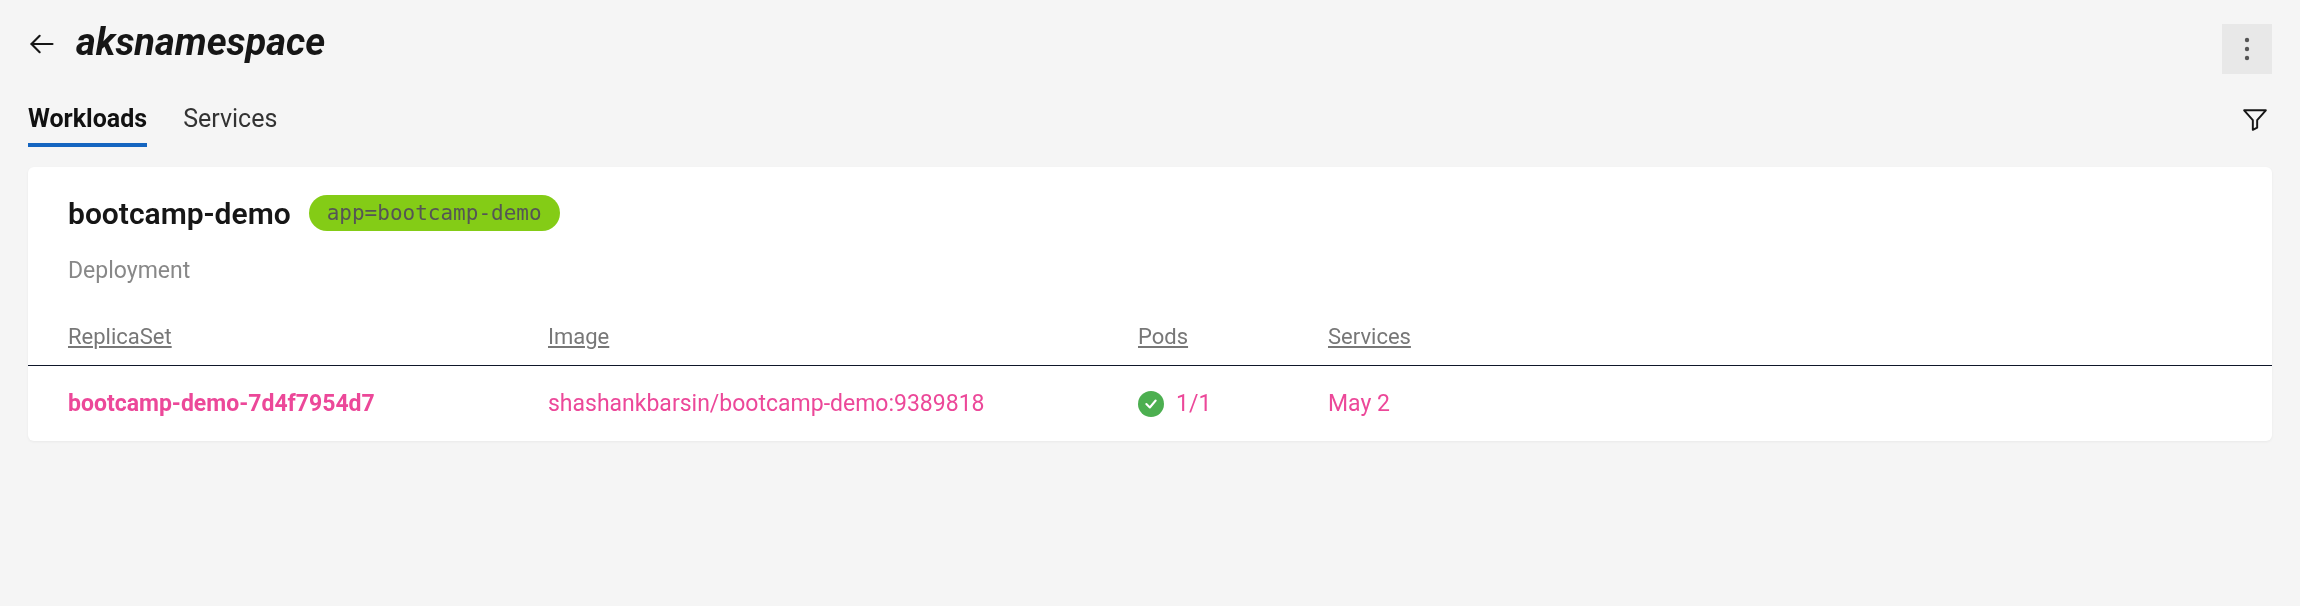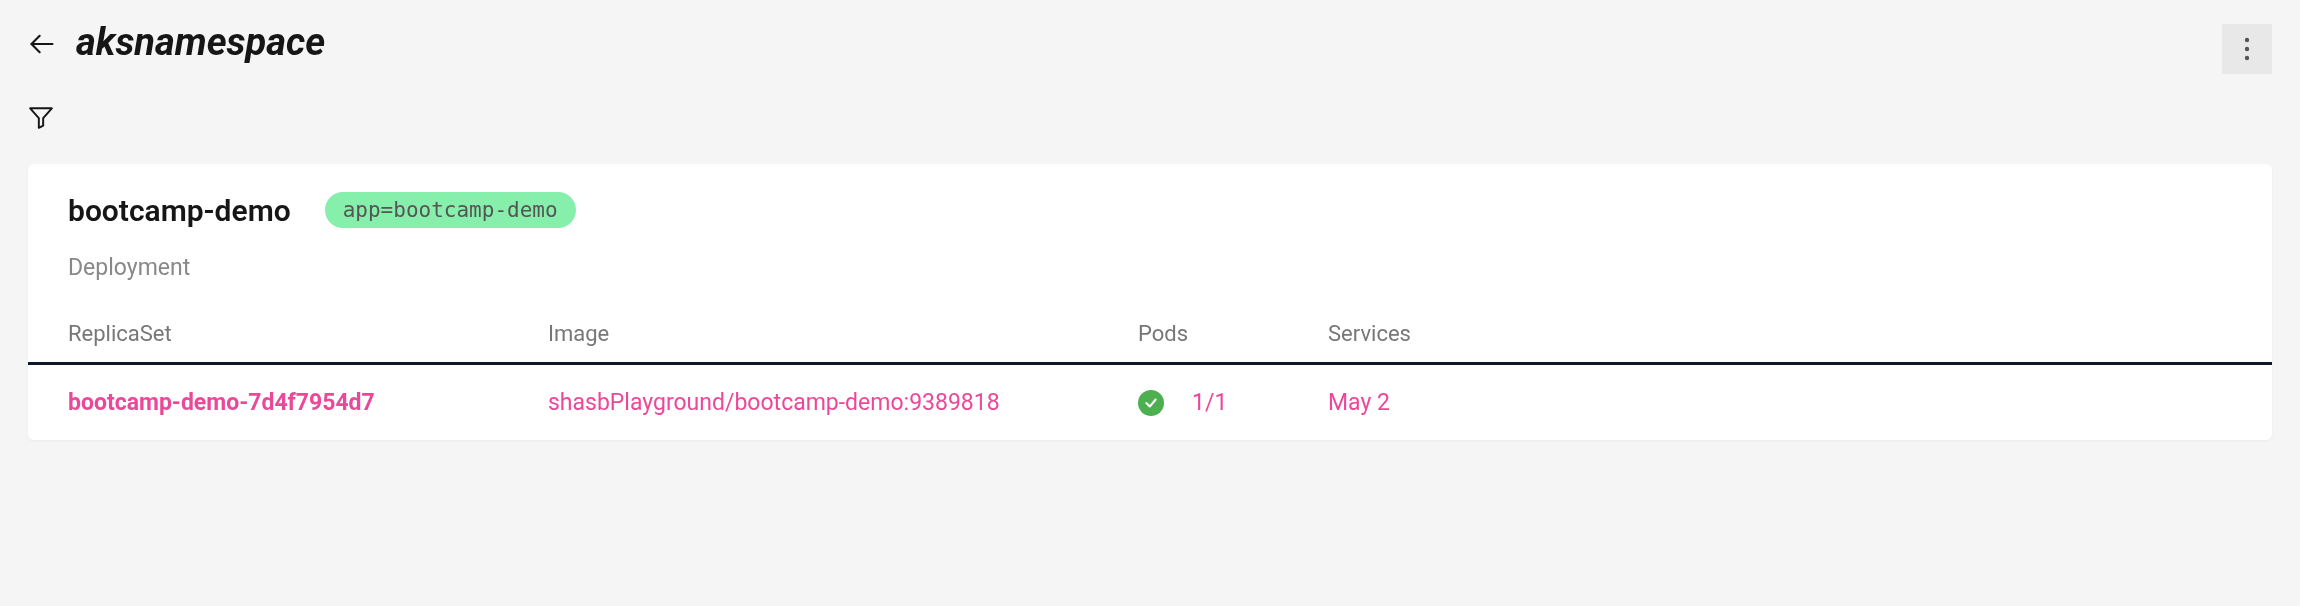--- a/index.html
+++ b/index.html
@@ -122,29 +122,29 @@
       border-radius: 6px;
       box-shadow: 0 1px 3px rgba(0,0,0,0.05);
       padding: 0;
     }
     .card-header {
       padding: 28px 40px 8px 40px;
     }
     .workload-title-row {
       display: flex;
       align-items: center;
-      gap: 34px;
+      gap: 18px;
     }
     .workload-title {
       font-size: 30px;
       font-weight: 600;
       color: #161616;
     }
     .workload-label-badge {
-      background: #86efac;
+      background: #84cc16;
       color: #555;
       font-size: 21px;
       padding: 6px 18px;
       border-radius: 22px;
       font-family: ui-monospace, SFMono-Regular, Menlo, monospace;
       text-align: center;
     }
     .workload-kind {
       font-size: 23px;
       color: #888;
@@ -153,37 +153,38 @@
     .table {
       width: 100%;
       margin-top: 32px;
     }
     .table-header {
       display: grid;
       grid-template-columns: 480px 590px 190px 1fr;
       padding: 0 40px 16px 40px;
       font-size: 22px;
       color: #777;
-      border-bottom: 3px solid #0f172a;
+      border-bottom: 1px solid #0f172a;
+      text-decoration: underline;
     }
     .table-row {
       display: grid;
       grid-template-columns: 480px 590px 190px 1fr;
       padding: 24px 40px;
       font-size: 23px;
       color: #ec4899;
       align-items: center;
     }
     .cell-replicaset {
       font-weight: 700;
     }
     .cell-pods {
       display: flex;
       align-items: center;
-      gap: 28px;
+      gap: 12px;
     }
     .status-check {
       width: 26px;
       height: 26px;
       background: #4caf50;
       border-radius: 50%;
       display: inline-flex;
       align-items: center;
       justify-content: center;
     }
@@ -212,20 +213,24 @@
       <svg viewBox="0 0 6 24">
         <circle cx="3" cy="3" r="2.2" fill="#555"></circle>
         <circle cx="3" cy="12" r="2.2" fill="#555"></circle>
         <circle cx="3" cy="21" r="2.2" fill="#555"></circle>
       </svg>
     </div>
   </div>
 </div>
 
 <div class="tabs-row">
+  <div class="tabs">
+    <div class="tab active">Workloads</div>
+    <div class="tab">Services</div>
+  </div>
   <div class="filter-icon">
     <svg viewBox="0 0 24 24" fill="none" stroke="#161616" stroke-width="1.8" stroke-linejoin="round">
       <polygon points="2 4 22 4 14 13 14 20 10 22 10 13 2 4"></polygon>
     </svg>
   </div>
 </div>
 
 <div class="card">
   <div class="card-header">
     <div class="workload-title-row">
@@ -237,21 +242,21 @@
 
   <div class="table">
     <div class="table-header">
       <div>ReplicaSet</div>
       <div>Image</div>
       <div>Pods</div>
       <div>Services</div>
     </div>
     <div class="table-row">
       <div class="cell-replicaset">bootcamp-demo-7d4f7954d7</div>
-      <div>shasbPlayground/bootcamp-demo:9389818</div>
+      <div>shashankbarsin/bootcamp-demo:9389818</div>
       <div class="cell-pods">
         <span class="status-check">
           <svg viewBox="0 0 24 24" fill="none" stroke="#fff" stroke-width="3.5" stroke-linecap="round" stroke-linejoin="round">
             <polyline points="4 12 10 18 20 6"></polyline>
           </svg>
         </span>
         <span>1/1</span>
       </div>
       <div>May 2</div>
     </div>

